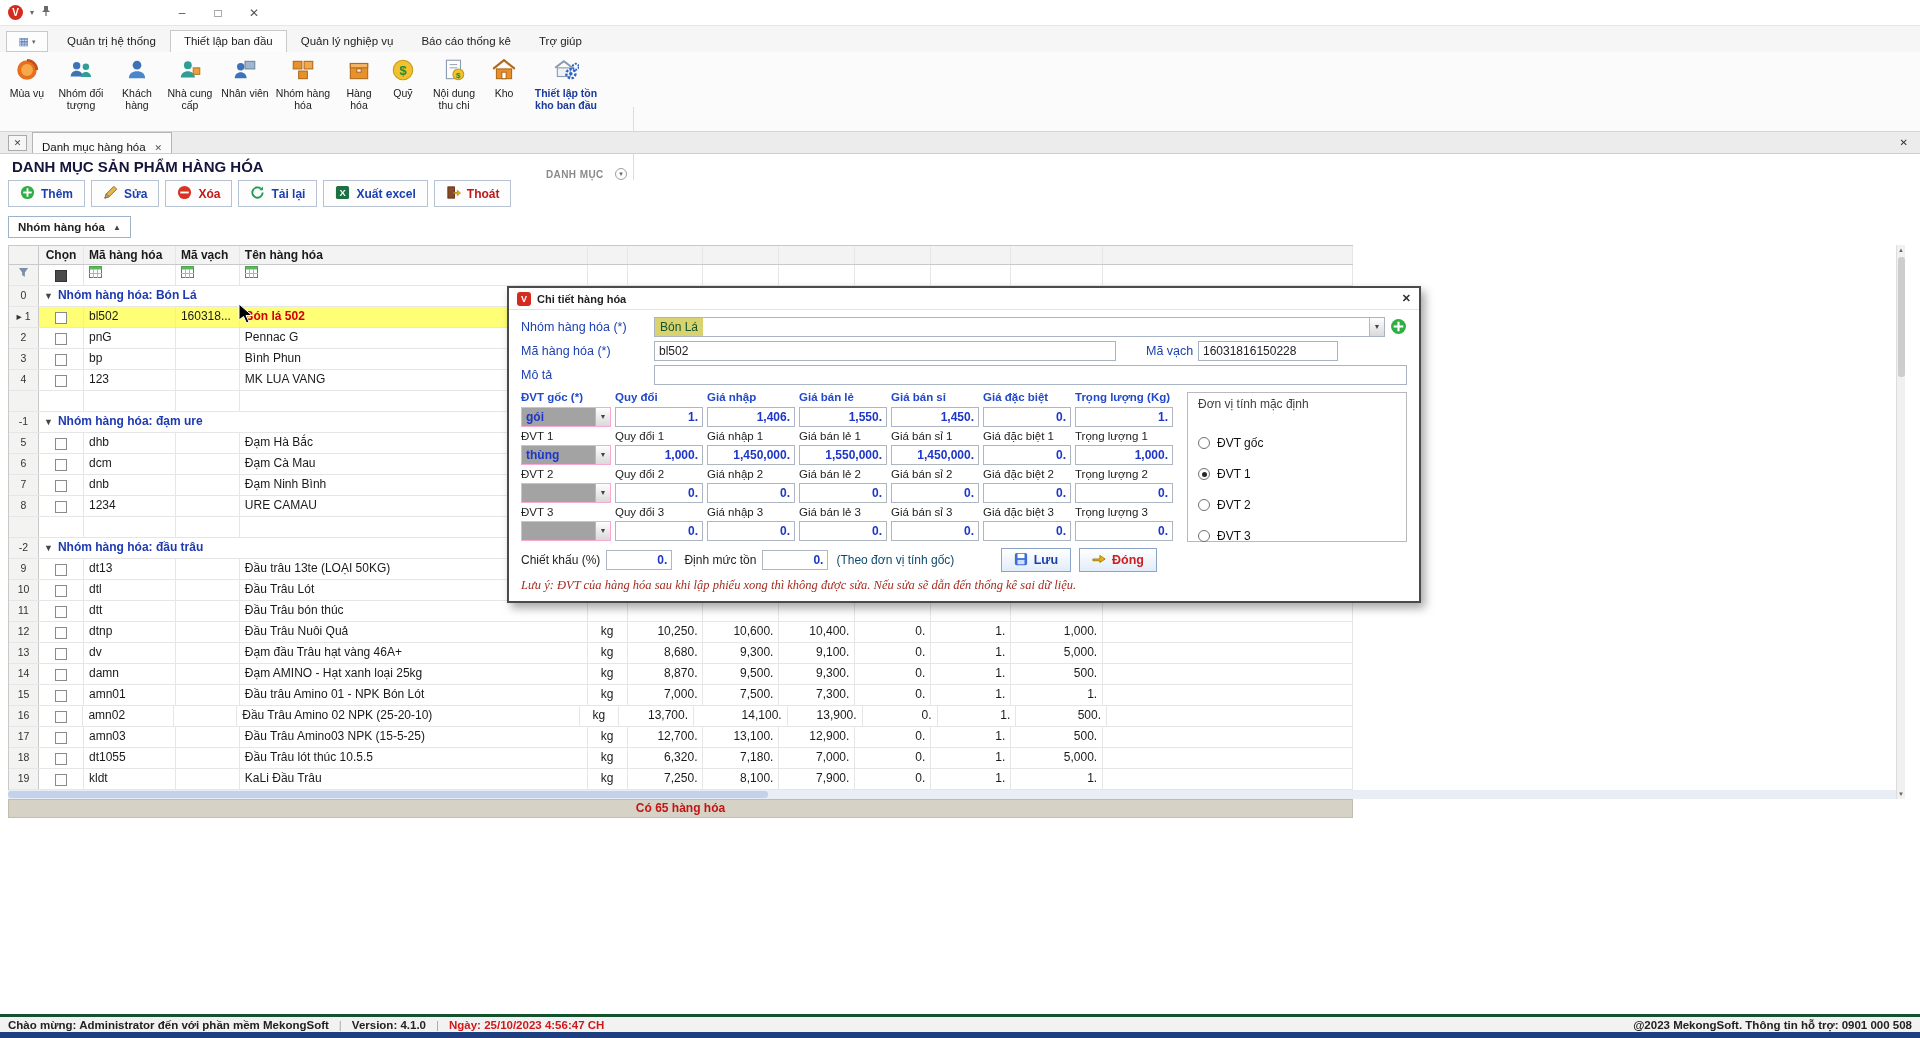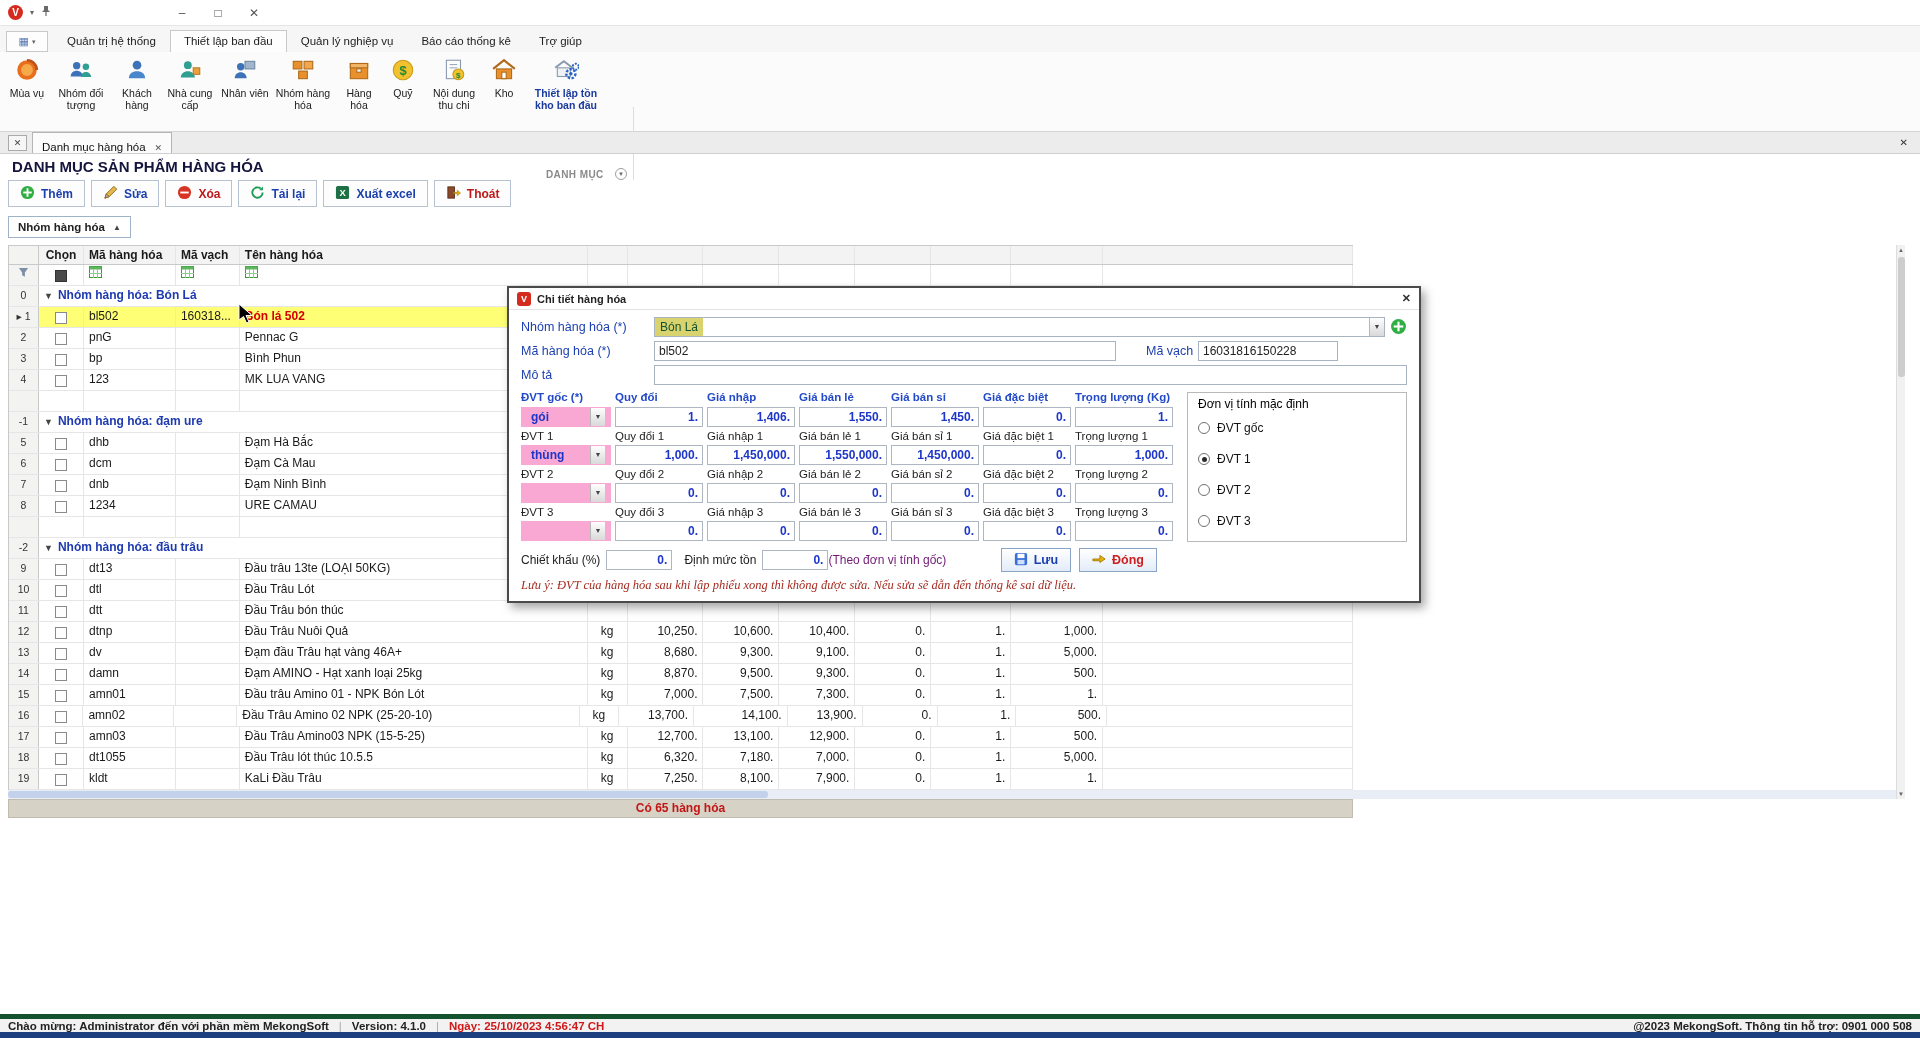--- a/index.html
+++ b/index.html
@@ -111,45 +111,45 @@
     background:linear-gradient(#fefefe,#d9d9d9);border-left:1px solid #b8b8b8;
     text-align:center;font-size:7px;line-height:18px;color:#444;}
   .addbtn{margin-left:5px;display:flex;}
   .ug-wrap{position:relative;margin-top:4px;}
   .ug{display:grid;grid-template-columns:90px 88px 88px 88px 88px 88px 98px;
     column-gap:4px;row-gap:2px;width:652px;}
   .ug-h{color:#2249c8;font-size:11.5px;font-weight:bold;height:15px;line-height:15px;white-space:nowrap;}
   .ug-s{color:#222;font-size:11.5px;height:14px;line-height:15px;white-space:nowrap;}
   .numbox{height:20px;border:1px solid #aeb6c2;text-align:right;padding:0 4px;color:#1d36c8;
     font-weight:bold;font-size:12px;line-height:18px;background:#fff;}
-  .ddbox{height:20px;border:6px solid #f9a8d4;display:flex;align-items:center;background:#f9a8d4;}
+  .ddbox{height:20px;border:1px solid #f9a8d4;display:flex;align-items:center;background:#a3a3a3;}
   .ddtxt{flex:1;padding:0 4px;color:#1d36c8;font-weight:bold;font-size:12px;line-height:18px;}
   .radio-panel{position:absolute;right:0;top:2px;width:220px;height:150px;
     border:1px solid #b9b9b9;padding:4px 10px;background:#fff;}
-  .rp-title{font-size:12px;color:#000000;margin-bottom:1px;}
+  .rp-title{font-size:12px;color:#404040;margin-bottom:16px;}
   .radio-row{display:flex;align-items:center;gap:7px;height:31px;font-size:12px;color:#111;}
   .radio{width:12px;height:12px;border:1px solid #707070;border-radius:50%;background:#fff;
     position:relative;flex:none;}
   .radio.on::after{content:"";position:absolute;left:3px;top:3px;width:5px;height:5px;
     background:#2a2a2a;border-radius:50%;}
   .b-row{display:flex;align-items:center;margin-top:6px;height:26px;font-size:12px;}
   .b-lbl{color:#222;margin-right:6px;}
   .b-row .numbox{width:66px;}
-  .b-note{margin-left:0;color:#701a75;}
+  .b-note{margin-left:8px;color:#0c4a6e;}
   .dbtn{height:24px;display:flex;align-items:center;gap:6px;padding:0 12px;
     border:1px solid #8aa4c8;background:linear-gradient(#ffffff,#e2ecf8);
     font-size:12.5px;font-weight:bold;}
   .dbtn.save{color:#1b3fae;margin-left:auto;}
   .dbtn.closeb{color:#cc1f1f;margin-left:8px;margin-right:250px;}
   .note{margin-top:5px;font-family:"Liberation Serif",serif;font-style:italic;
     font-size:12.5px;color:#a62c21;}
 
   
   .statusbar{position:absolute;left:0;top:1014px;width:1920px;height:18px;background:#f2f2f2;
-    border-top:5px solid #14532d;display:flex;align-items:center;gap:10px;padding:0 8px;
+    border-top:3px solid #14532d;display:flex;align-items:center;gap:10px;padding:0 8px;
     font-size:11.5px;font-weight:bold;color:#222;}
   .sb-sep{color:#aaa;font-weight:normal;}
   .sb-date{color:#d01818;}
   .sb-right{margin-left:auto;}
   .bottom-strip{position:absolute;left:0;top:1032px;width:1920px;height:6px;background:#1e3f7f;}
   .cursor{position:absolute;left:238px;top:303px;z-index:300;}
 </style>
 </head>
 <body>
 

